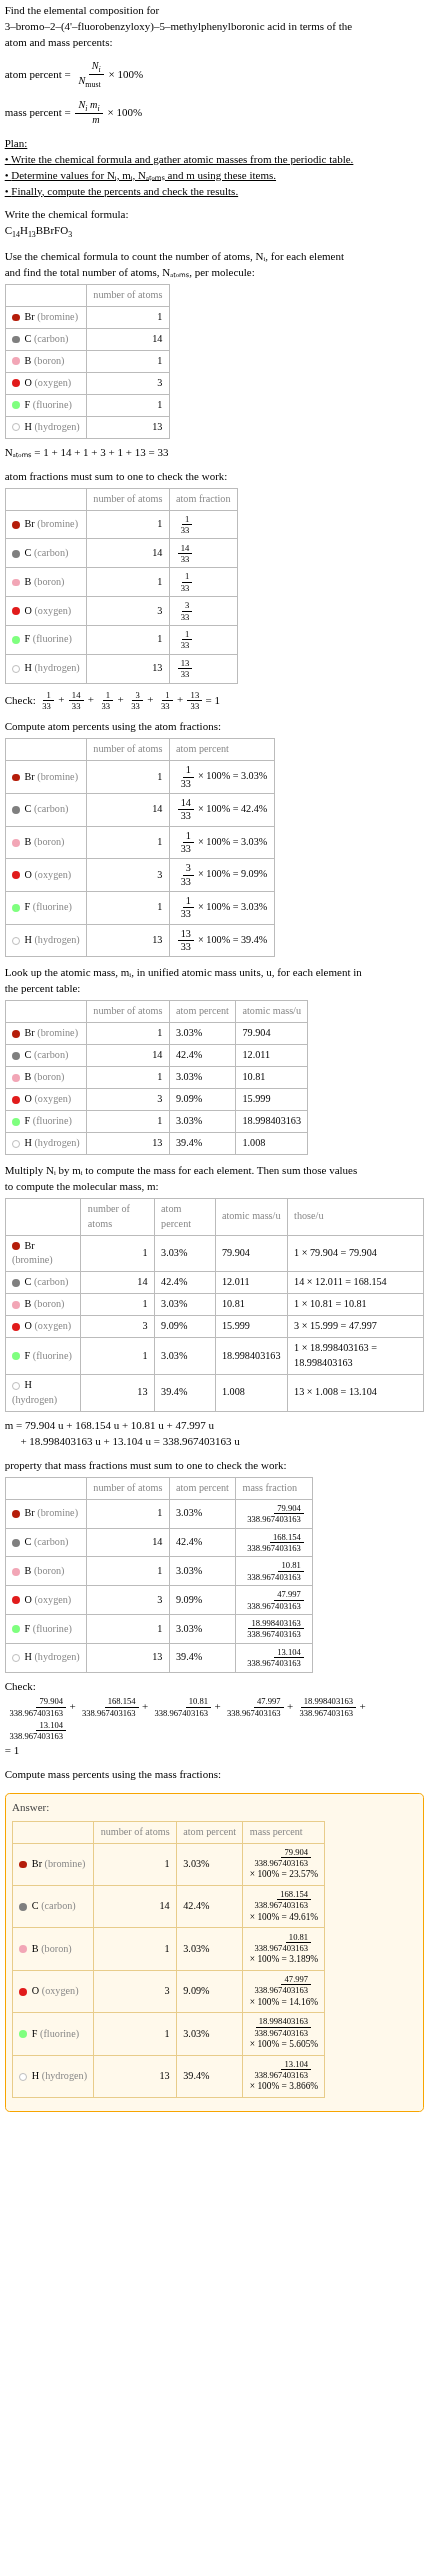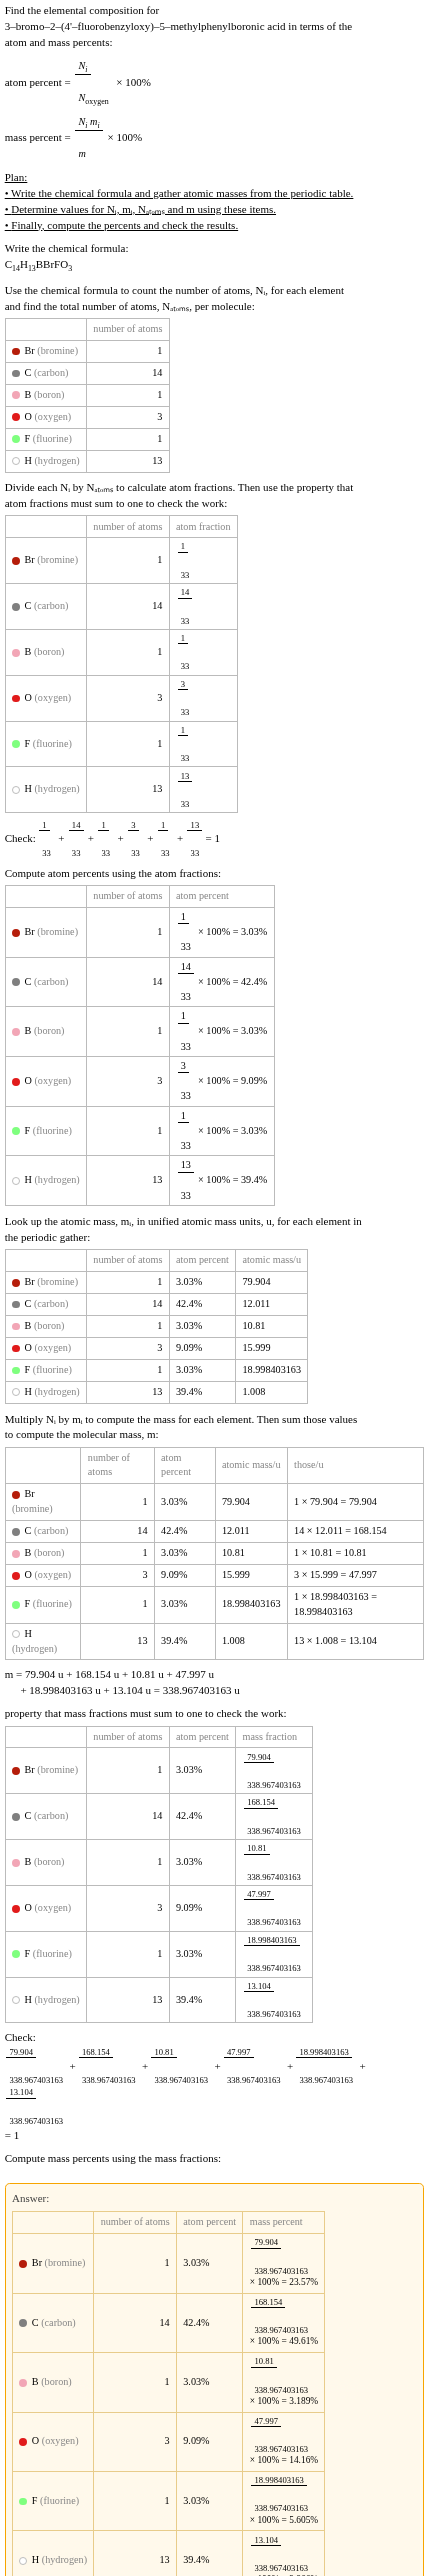--- a/index.html
+++ b/index.html
@@ -1,58 +1,58 @@
 <!DOCTYPE html>
 <html style="font-size:12.6px"><head>
 <meta charset="utf-8">
 <style>
   * { margin: 0; padding: 0; box-sizing: border-box; }
   body { font-family: Georgia, "Times New Roman", serif; background: #fff; color: #000; width: 429px; font-size: 11px; line-height: 1.45; padding: 3.1px 4.7px; }
   blockquote, p, div { font-size: 11px; }
   .intro { margin-bottom: 4.7px; }
   .eqline { margin: 9px 0; display: flex; flex-wrap: wrap; align-items: center; gap: 3.1px; }
-  .frac { display: inline-flex; flex-direction: column; align-items: flex-start; vertical-align: middle; margin: 0 1.6px; gap: 17px; }
+  .frac { display: inline-flex; flex-direction: column; align-items: flex-end; vertical-align: middle; margin: 0 1.6px; }
   .frac .num { border-bottom: 0.8px solid #000; padding: 0 3.1px; font-size: 10.2px; line-height: 1.2; }
   .frac .den { padding: 0 3.1px; font-size: 10.2px; line-height: 1.2; }
   .frac.small .num, .frac.small .den { font-size: 8.6px; }
   .sub { font-size: 7.9px; vertical-align: sub; }
   .plan { margin: 6.3px 0; text-decoration: underline; }
   .plan ul { list-style: none; margin-left: 0; }
   .plan ul li::before { content: "• "; }
   .section { margin: 7.9px 0; }
   .formula { font-family: Georgia, serif; }
   table.data { border-collapse: collapse; margin: 3.1px 0 6.3px 0; width: auto; padding-left: 32px; }
   table.data th, table.data td { border: 0.8px solid #bbb; padding: 3.1px 6.3px; text-align: left; font-size: 10.2px; vertical-align: middle; }
   table.data th { background: #fff; color: #888; font-weight: normal; }
   table.data td.num { text-align: right; }
   .dot { display: inline-block; width: 7.9px; height: 7.9px; border-radius: 50%; margin-right: 4.7px; vertical-align: middle; }
   .elname { color: #888; }
   .check-row { display: flex; flex-wrap: wrap; align-items: center; gap: 1.6px; margin: 1.6px 0 6.3px 0; }
-  .answer-box { border: 0.8px solid #f7a500; background: #fff9eb; border-radius: 4.7px; padding: 6.3px; margin-top: 16px; }
+  .answer-box { border: 0.8px solid #f7a500; background: #fff9eb; border-radius: 4.7px; padding: 6.3px; margin-top: 10px; }
   .answer-label { color: #444; margin-bottom: 4.7px; font-size: 11px; }
   .answer-box table.data { background: #fff9eb; }
   .answer-box table.data th, .answer-box table.data td { border-color: #e8cc8a; background: #fff9eb; }
   .tiny { font-size: 9.4px; }
   .massline { display: flex; flex-direction: column; align-items: flex-start; }
   .crossline { display: flex; flex-wrap: wrap; align-items: center; gap: 1.6px; }
 </style>
 </head>
 <body>
 
 <div class="intro">
   <span>Find the elemental composition for</span><br>
   <span>3–bromo–2–(4'–fluorobenzyloxy)–5–methylphenylboronic acid in terms of the</span><br>
   <span>atom and mass percents:</span>
 </div>
 
 <div class="eqline">
   <span>atom percent =</span>
   <span class="frac">
     <span class="num"><i>N<span class="sub">i</span></i></span>
-    <span class="den"><i>N</i><span class="sub">oxygen</span></span>
+    <span class="den"><i>N</i><span class="sub">must</span></span>
   </span>
   <span>× 100%</span>
 </div>
 
 <div class="eqline">
   <span>mass percent =</span>
   <span class="frac">
     <span class="num"><i>N<span class="sub">i</span> m<span class="sub">i</span></i></span>
     <span class="den"><i>m</i></span>
   </span>
@@ -105,24 +105,24 @@
         <tr>
           <td><span class="dot" style="background:#7fff7f;"></span><span>F</span> <span class="elname">(fluorine)</span></td>
           <td class="num">1</td>
         </tr>
         <tr>
           <td><span class="dot" style="background:#ffffff;border:0.8px solid #bbb;"></span><span>H</span> <span class="elname">(hydrogen)</span></td>
           <td class="num">13</td>
         </tr>
       </tbody>
   </table>
-</div>
-
-<div class="section">
-  <div>Divide each Nᵢ by Nₐₜₒₘₛ to calculate atom fractions. Then use the property that</div>
+  <div>Nₐₜₒₘₛ = 1 + 14 + 1 + 3 + 1 + 13 = 33</div>
+</div>
+
+<div class="section">
   <div>atom fractions must sum to one to check the work:</div>
   <table class="data">
     <tbody>
         <tr>
           <th></th>
           <th>number of atoms</th>
           <th>atom fraction</th>
         </tr>
     </tbody>
       <tbody id="t-frac">
@@ -259,21 +259,21 @@
               <span class="num">13</span>
               <span class="den">33</span>
             </span> × 100% = 39.4%</td>
         </tr>
       </tbody>
   </table>
 </div>
 
 <div class="section">
   <div>Look up the atomic mass, mᵢ, in unified atomic mass units, u, for each element in</div>
-  <div>the periodic gather:</div>
+  <div>the percent table:</div>
   <table class="data">
     <tbody>
         <tr>
           <th></th>
           <th>number of atoms</th>
           <th>atom percent</th>
           <th>atomic mass/u</th>
         </tr>
     </tbody>
       <tbody id="t-amass">

